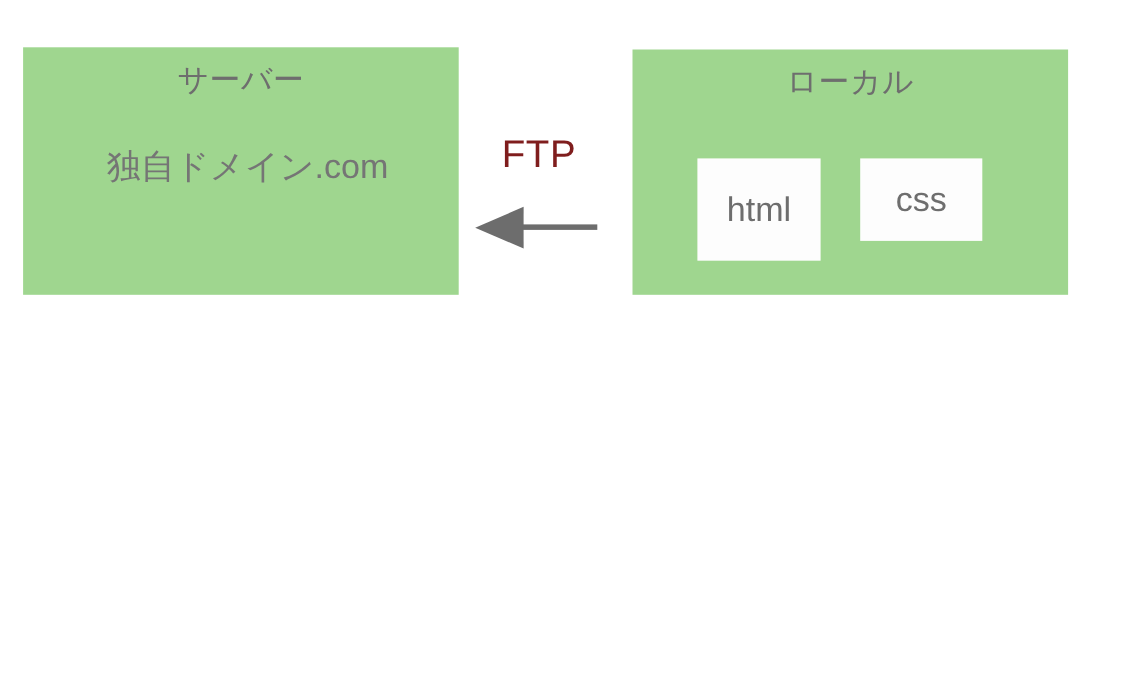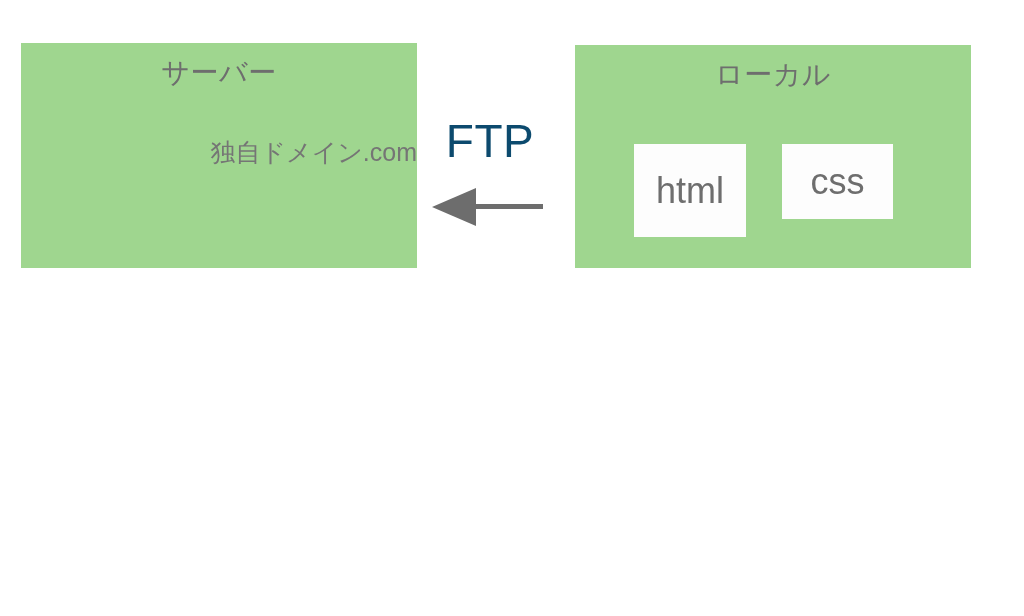--- a/index.html
+++ b/index.html
@@ -52,23 +52,23 @@
     letter-spacing: 0.5px;
     white-space: nowrap;
   }
   #server-panel .panel-title { top: 10px; }
   #local-panel  .panel-title { top: 10px; }
 
   .panel-sub {
     position: absolute;
     left: 12px;
     right: 0;
-    text-align: right;
+    text-align: center;
     color: #757575;
-    font-size: 25px;
+    font-size: 31px;
     line-height: 32px;
     white-space: nowrap;
   }
   #sub-domain-primary { top: 93px; }
   #sub-domain-test    { top: 126px; }
 
   
   .file-card {
     position: absolute;
     background: #fdfdfd;
@@ -84,40 +84,40 @@
     height: 93px;
   }
   #file-card-css {
     left: 207px;  
     top: 99px;
     width: 111px;
     height: 75px;
   }
   .file-card-label {
     color: #6e6e6e;
-    font-size: 36px;
+    font-size: 31px;
     line-height: 38px;
   }
 
   
   #ftp-group {
     position: absolute;
     left: 425px;
     top: 120px;
     width: 130px;
     height: 110px;
   }
   #ftp-label {
     position: absolute;
     left: 0;
     top: 0;
     width: 130px;
     text-align: center;
-    color: #0c4a6e;
-    font-size: 46px;
+    color: #7f1d1d;
+    font-size: 35px;
     line-height: 42px;
     letter-spacing: 0.5px;
   }
   #ftp-arrow-icon {
     position: absolute;
     left: 0;
     top: 66px;
     width: 130px;
     height: 42px;
   }

